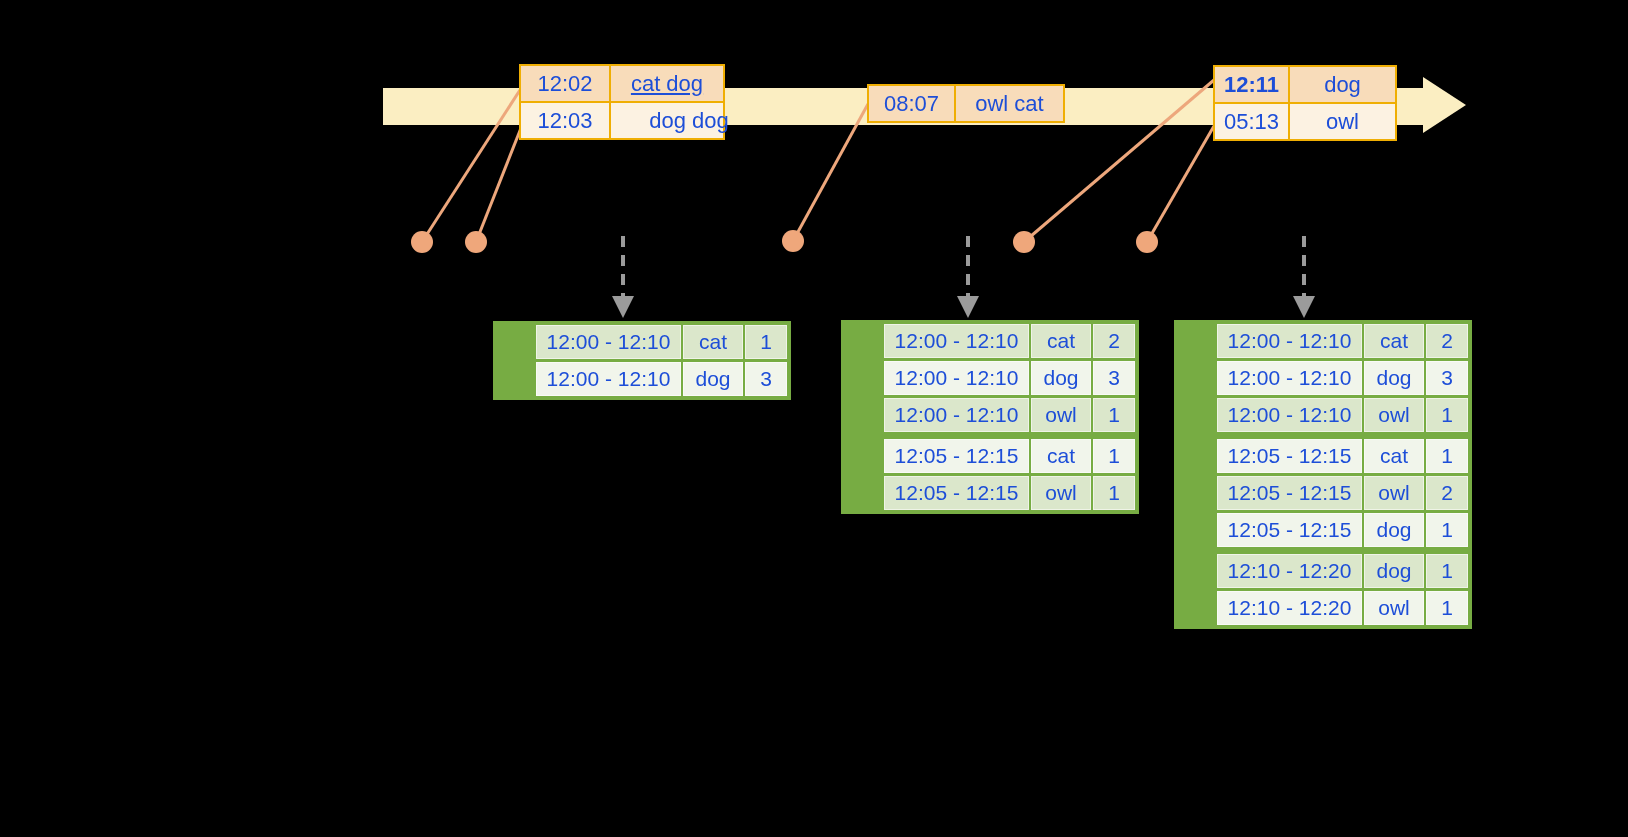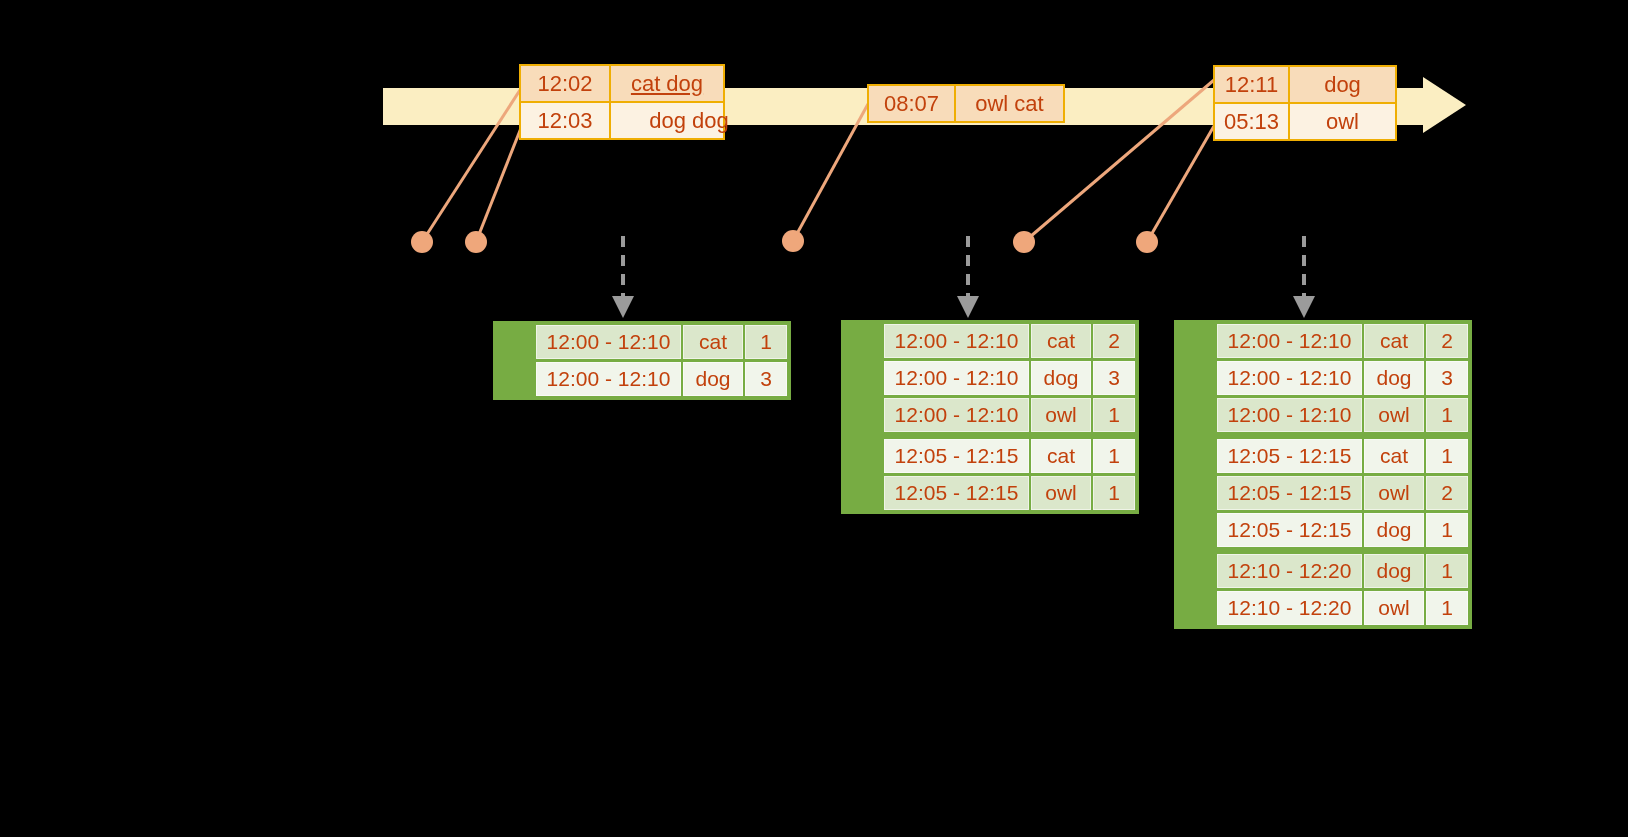--- a/index.html
+++ b/index.html
@@ -1,18 +1,18 @@
 <!DOCTYPE html>
 <html><head>
 <meta charset="utf-8">
 <style>
   html,body{margin:0;padding:0;background:#000;}
   #canvas{
     position:relative;width:1628px;height:837px;background:#000;
-    font-family:"Liberation Sans", sans-serif;color:#c2410c;overflow:hidden;
+    font-family:"Liberation Sans", sans-serif;color:#1d4ed8;overflow:hidden;
   }
   #connectors{position:absolute;left:0;top:0;width:1628px;height:837px;}
   .etable{position:absolute;display:grid;gap:2px;padding:2px;box-sizing:content-box;}
   .etable .cell{
     display:flex;align-items:center;justify-content:center;
     font-size:22px;height:35px;line-height:35px;white-space:nowrap;
   }
   .rtable{position:absolute;padding:4px;display:flex;flex-direction:column;box-sizing:content-box;}
   .rtable .row{display:grid;grid-template-columns:145px 60px 42px;gap:2px;margin-top:3px;margin-left:39px;}
   .rtable .row:first-child{margin-top:0;}
@@ -52,21 +52,21 @@
         <div class="cell" style="background: rgb(248, 220, 186);">12:02</div>
         <div class="cell" style="background: rgb(248, 220, 186); text-decoration: underline;">cat dog</div>
         <div class="cell" style="background: rgb(252, 242, 226);">12:03</div>
         <div class="cell" style="background: rgb(252, 242, 226); padding-left: 44px;">dog dog</div>
       </div>
       <div class="etable" style="left: 867px; top: 84px; grid-template-columns: 85px 107px; background: rgb(239, 174, 3);">
         <div class="cell" style="background: rgb(248, 220, 186);">08:07</div>
         <div class="cell" style="background: rgb(248, 220, 186);">owl cat</div>
       </div>
       <div class="etable" style="left: 1213px; top: 65px; grid-template-columns: 73px 105px; background: rgb(239, 174, 3);">
-        <div class="cell" style="background: rgb(248, 220, 186);">12:11</div>
+        <div class="cell" style="background: rgb(248, 220, 186); font-weight: bold;">12:11</div>
         <div class="cell" style="background: rgb(248, 220, 186);">dog</div>
         <div class="cell" style="background: rgb(252, 242, 226);">05:13</div>
         <div class="cell" style="background: rgb(252, 242, 226);">owl</div>
       </div>
     </div>
   <div id="result-layer">
       <div class="rtable" style="left: 493px; top: 321px; background: rgb(119, 172, 67);">
         <div class="row">
           <div class="cell" style="background: rgb(219, 231, 203);">12:00 - 12:10</div>
           <div class="cell" style="background: rgb(219, 231, 203);">cat</div>

